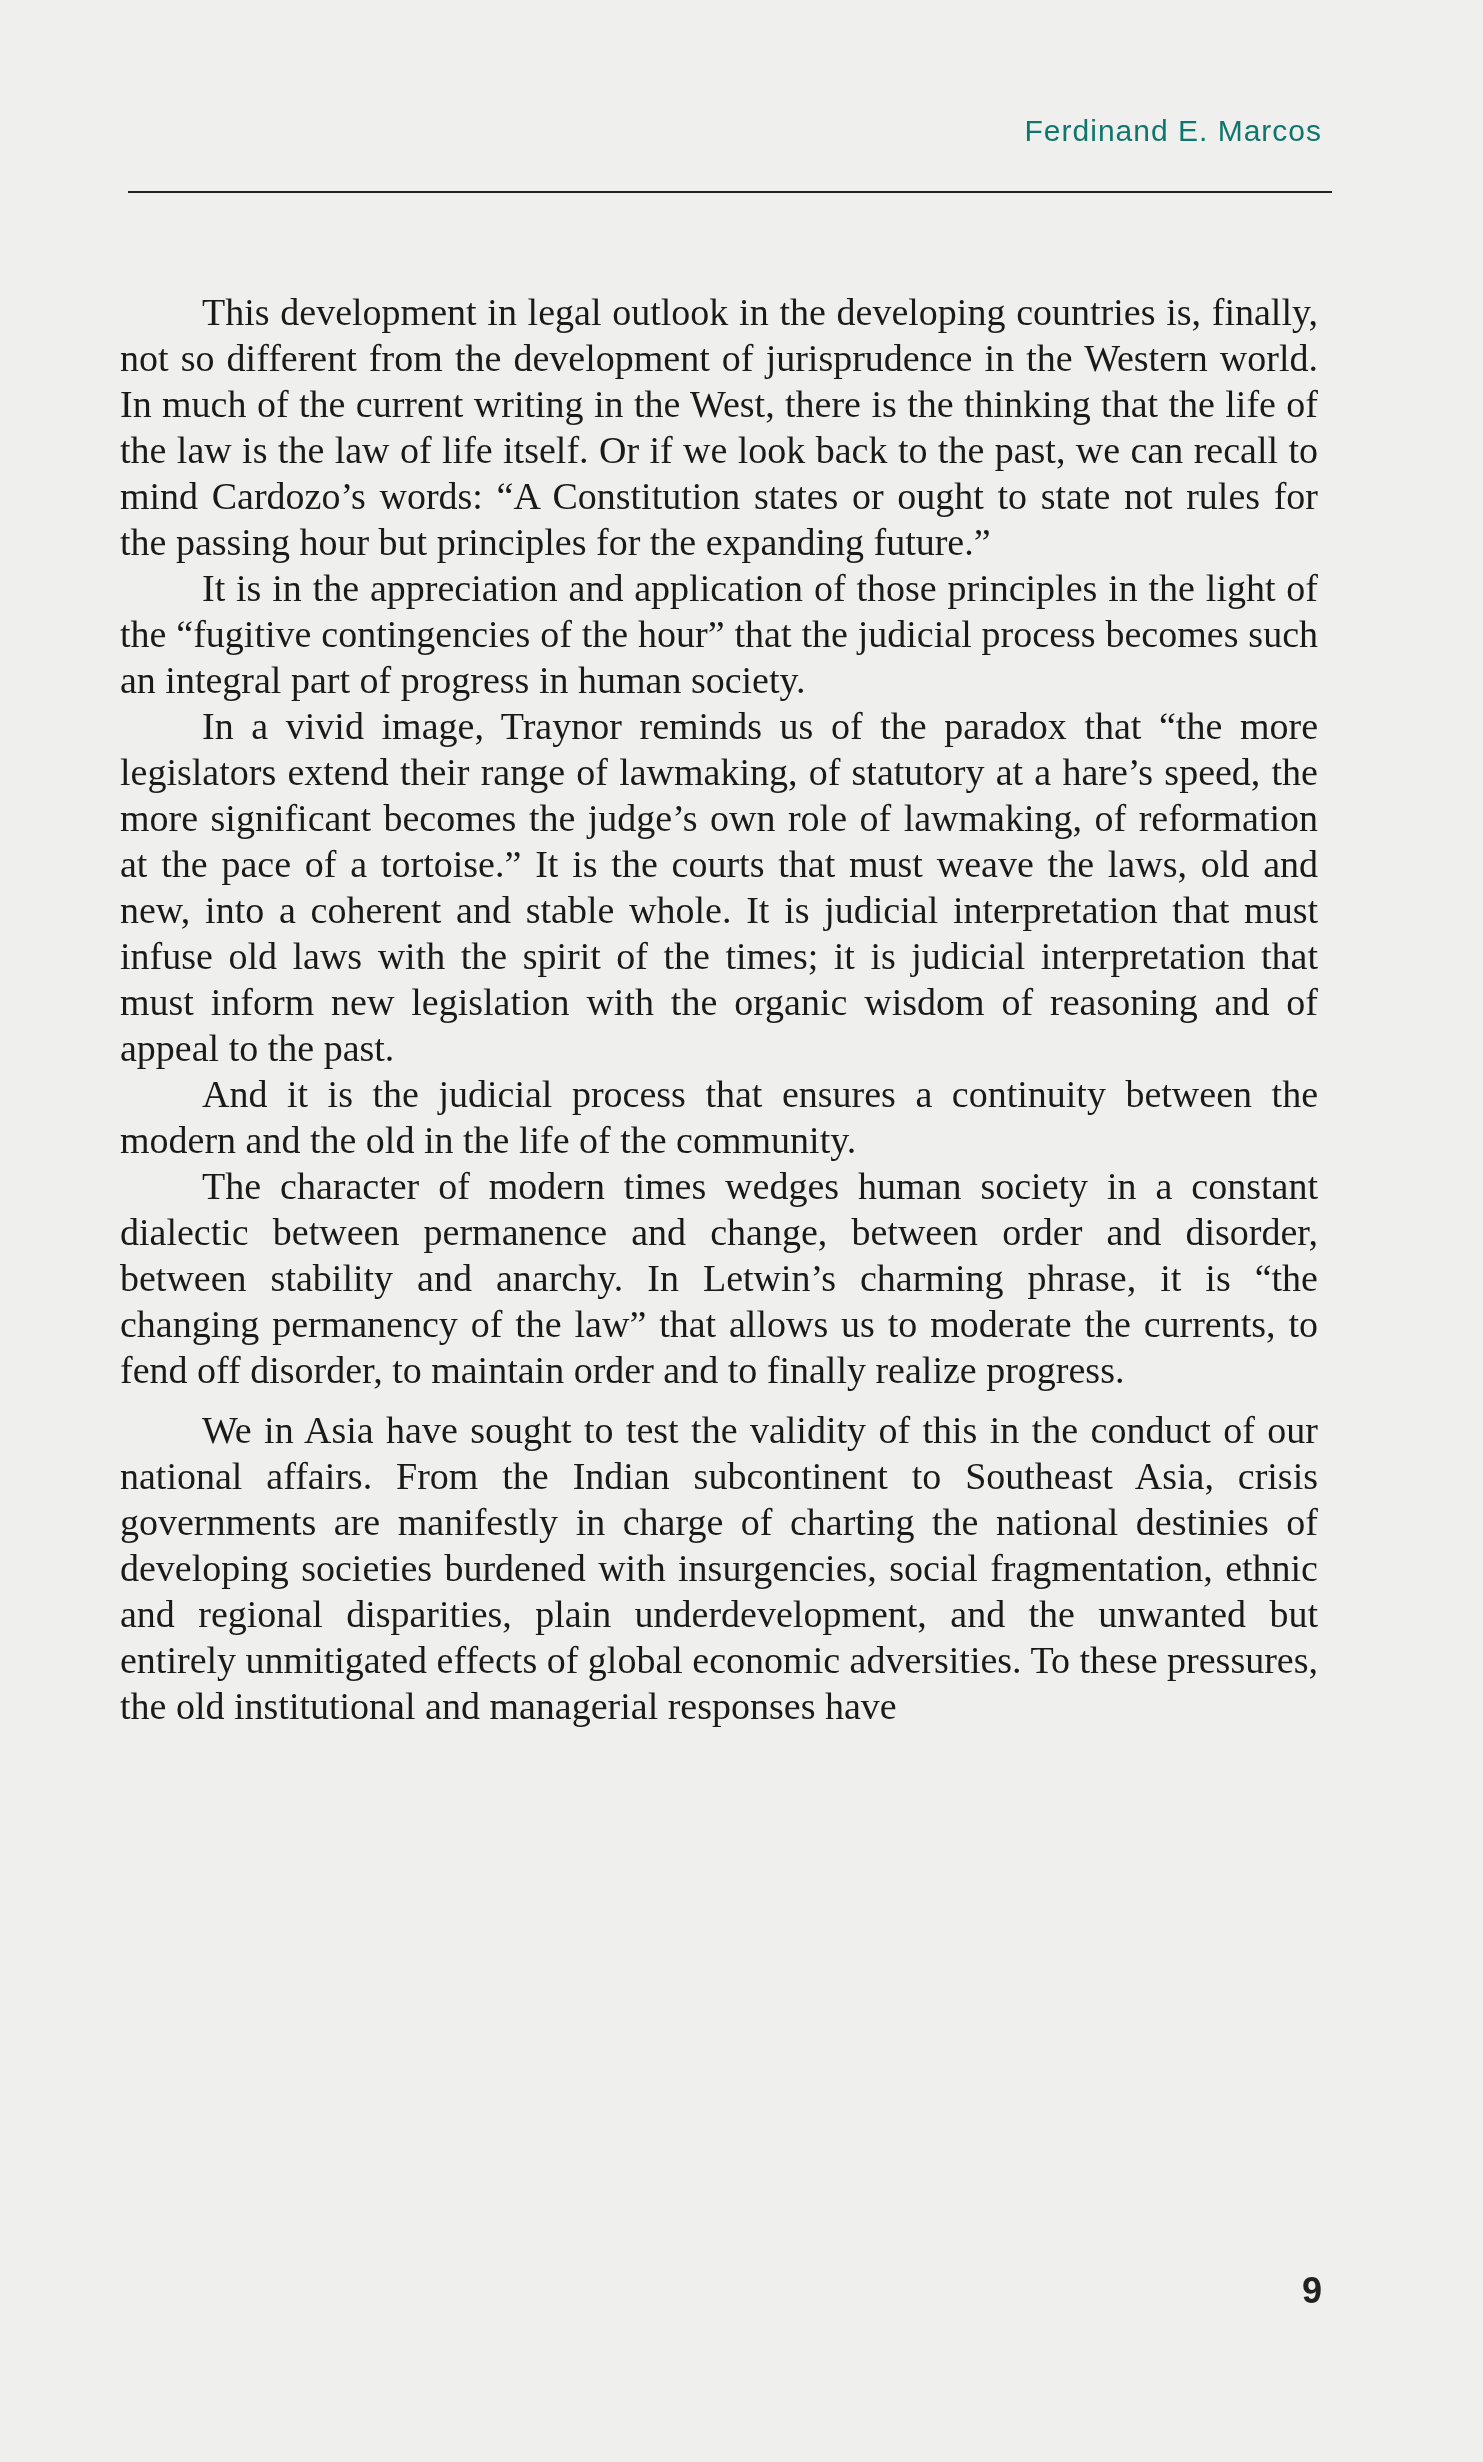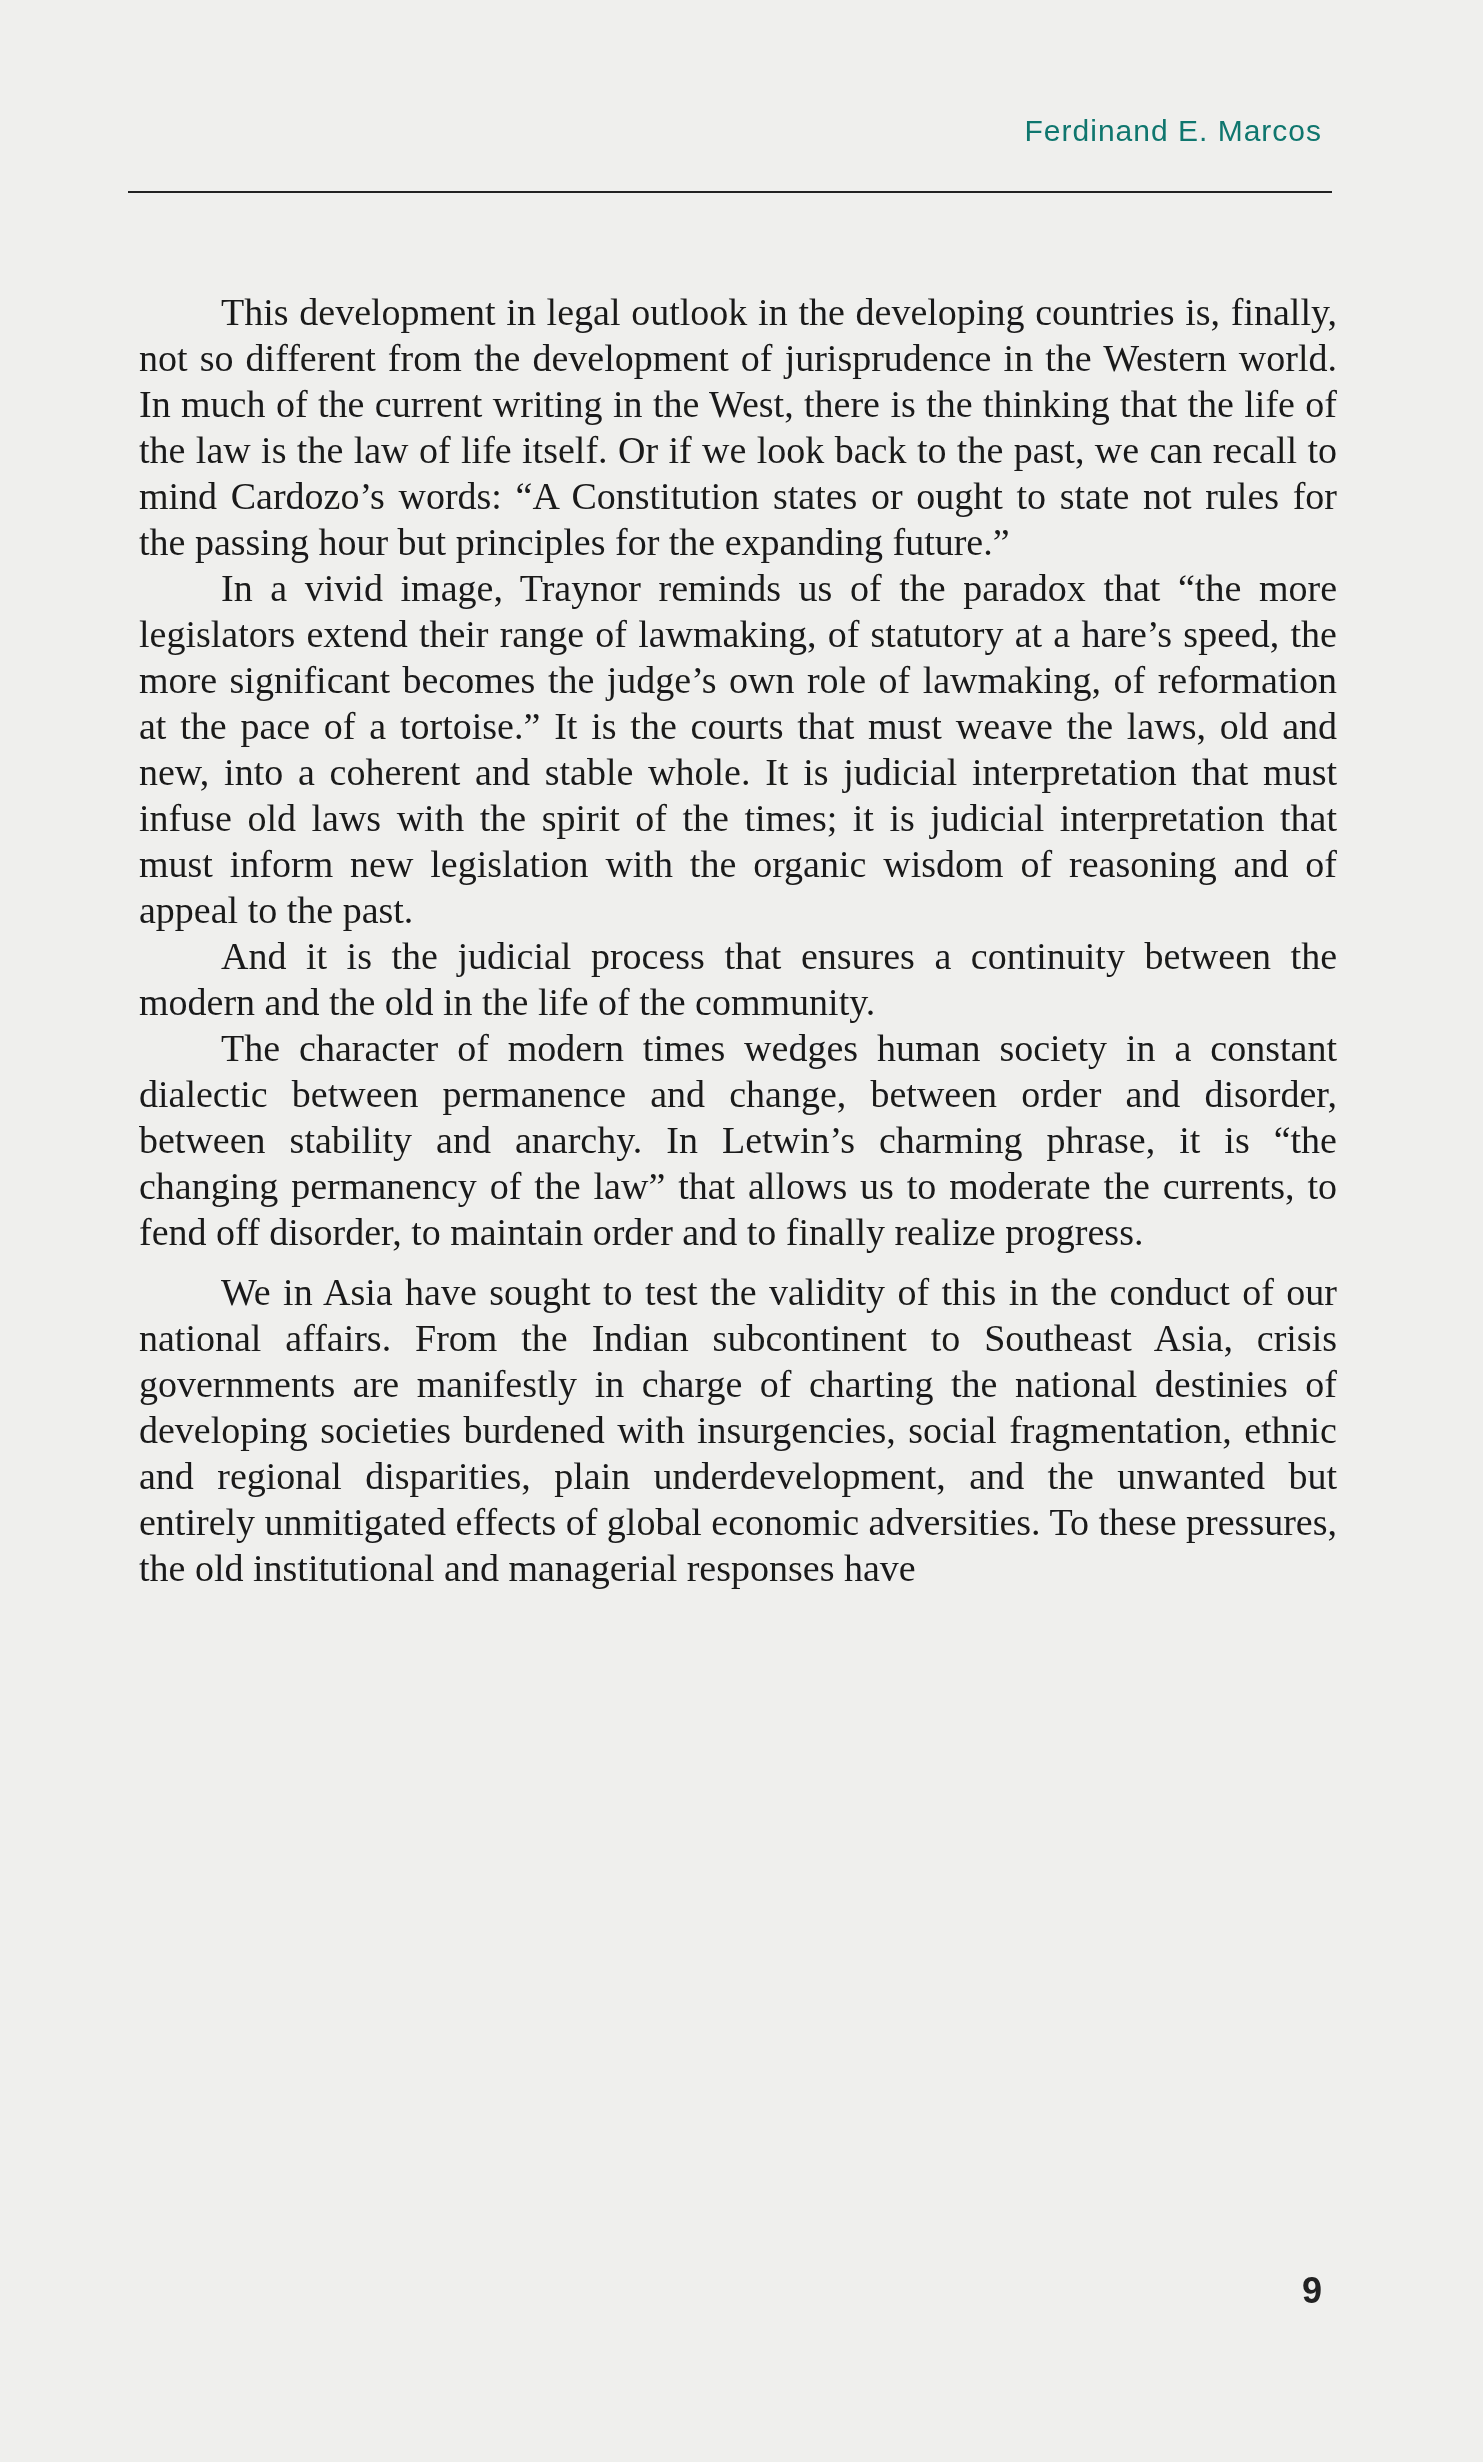--- a/index.html
+++ b/index.html
@@ -26,21 +26,20 @@
     }
     .body-text {
       position: absolute;
       top: 289px; left: 120px;
       width: 1198px;
       font-family: "Liberation Serif", "DejaVu Serif", serif;
       font-size: 38px;
       line-height: 46px;
       text-align: justify;
       color: #1a1a1a;
-      margin-left: 19px;
     }
     .body-text p {
       margin: 0;
       text-indent: 82px;
     }
     .body-text p.gap { margin-top: 14px; }
     .page-number {
       position: absolute;
       top: 2270px; right: 161px;
       font-family: "Liberation Sans", "DejaVu Sans", sans-serif;
@@ -50,19 +49,20 @@
     }
   </style>
 </head>
 <body>
 
 <div class="running-head">Ferdinand E. Marcos</div>
 <div class="rule"></div>
 
 <div class="body-text">
   <p>This development in legal outlook in the developing countries is, finally, not so different from the development of jurisprudence in the Western world. In much of the current writing in the West, there is the thinking that the life of the law is the law of life itself. Or if we look back to the past, we can recall to mind Cardozo’s words: “A Constitution states or ought to state not rules for the passing hour but principles for the expanding future.”</p>
+  <p>It is in the appreciation and application of those principles in the light of the “fugitive contingencies of the hour” that the judicial process becomes such an integral part of progress in human society.</p>
   <p>In a vivid image, Traynor reminds us of the paradox that “the more legislators extend their range of lawmaking, of statutory at a hare’s speed, the more significant becomes the judge’s own role of lawmaking, of reformation at the pace of a tortoise.” It is the courts that must weave the laws, old and new, into a coherent and stable whole. It is judicial interpretation that must infuse old laws with the spirit of the times; it is judicial interpretation that must inform new legislation with the organic wisdom of reasoning and of appeal to the past.</p>
   <p>And it is the judicial process that ensures a continuity between the modern and the old in the life of the community.</p>
   <p>The character of modern times wedges human society in a constant dialectic between permanence and change, between order and disorder, between stability and anarchy. In Letwin’s charming phrase, it is “the changing permanency of the law” that allows us to moderate the currents, to fend off disorder, to maintain order and to finally realize progress.</p>
   <p class="gap">We in Asia have sought to test the validity of this in the conduct of our national affairs. From the Indian subcontinent to Southeast Asia, crisis governments are manifestly in charge of charting the national destinies of developing societies burdened with insurgencies, social fragmentation, ethnic and regional disparities, plain underdevelopment, and the unwanted but entirely unmitigated effects of global economic adversities. To these pressures, the old institutional and managerial responses have</p>
 </div>
 
 <div class="page-number">9</div>
 
 </body></html>

